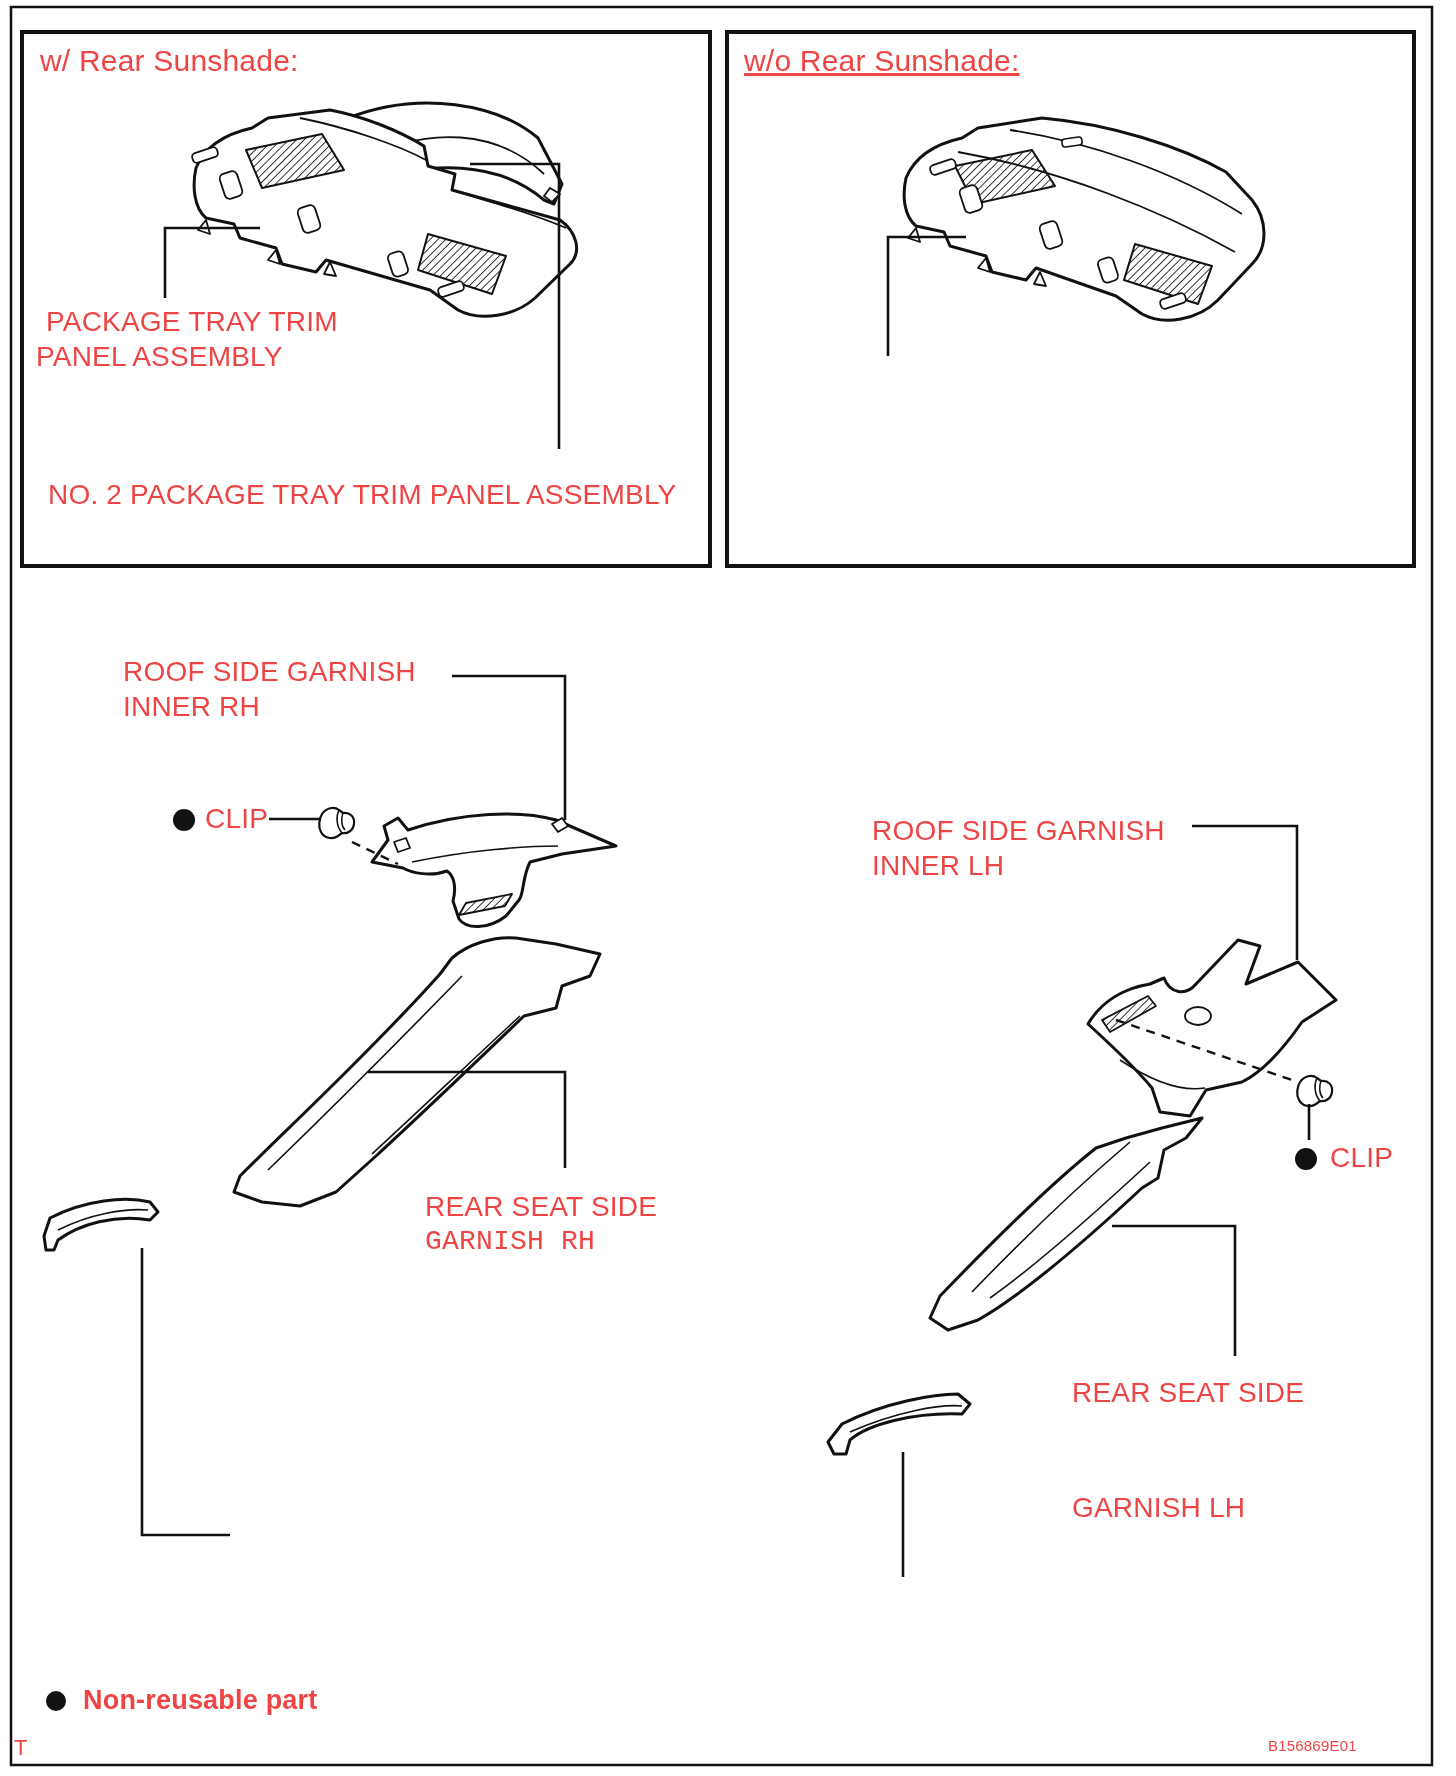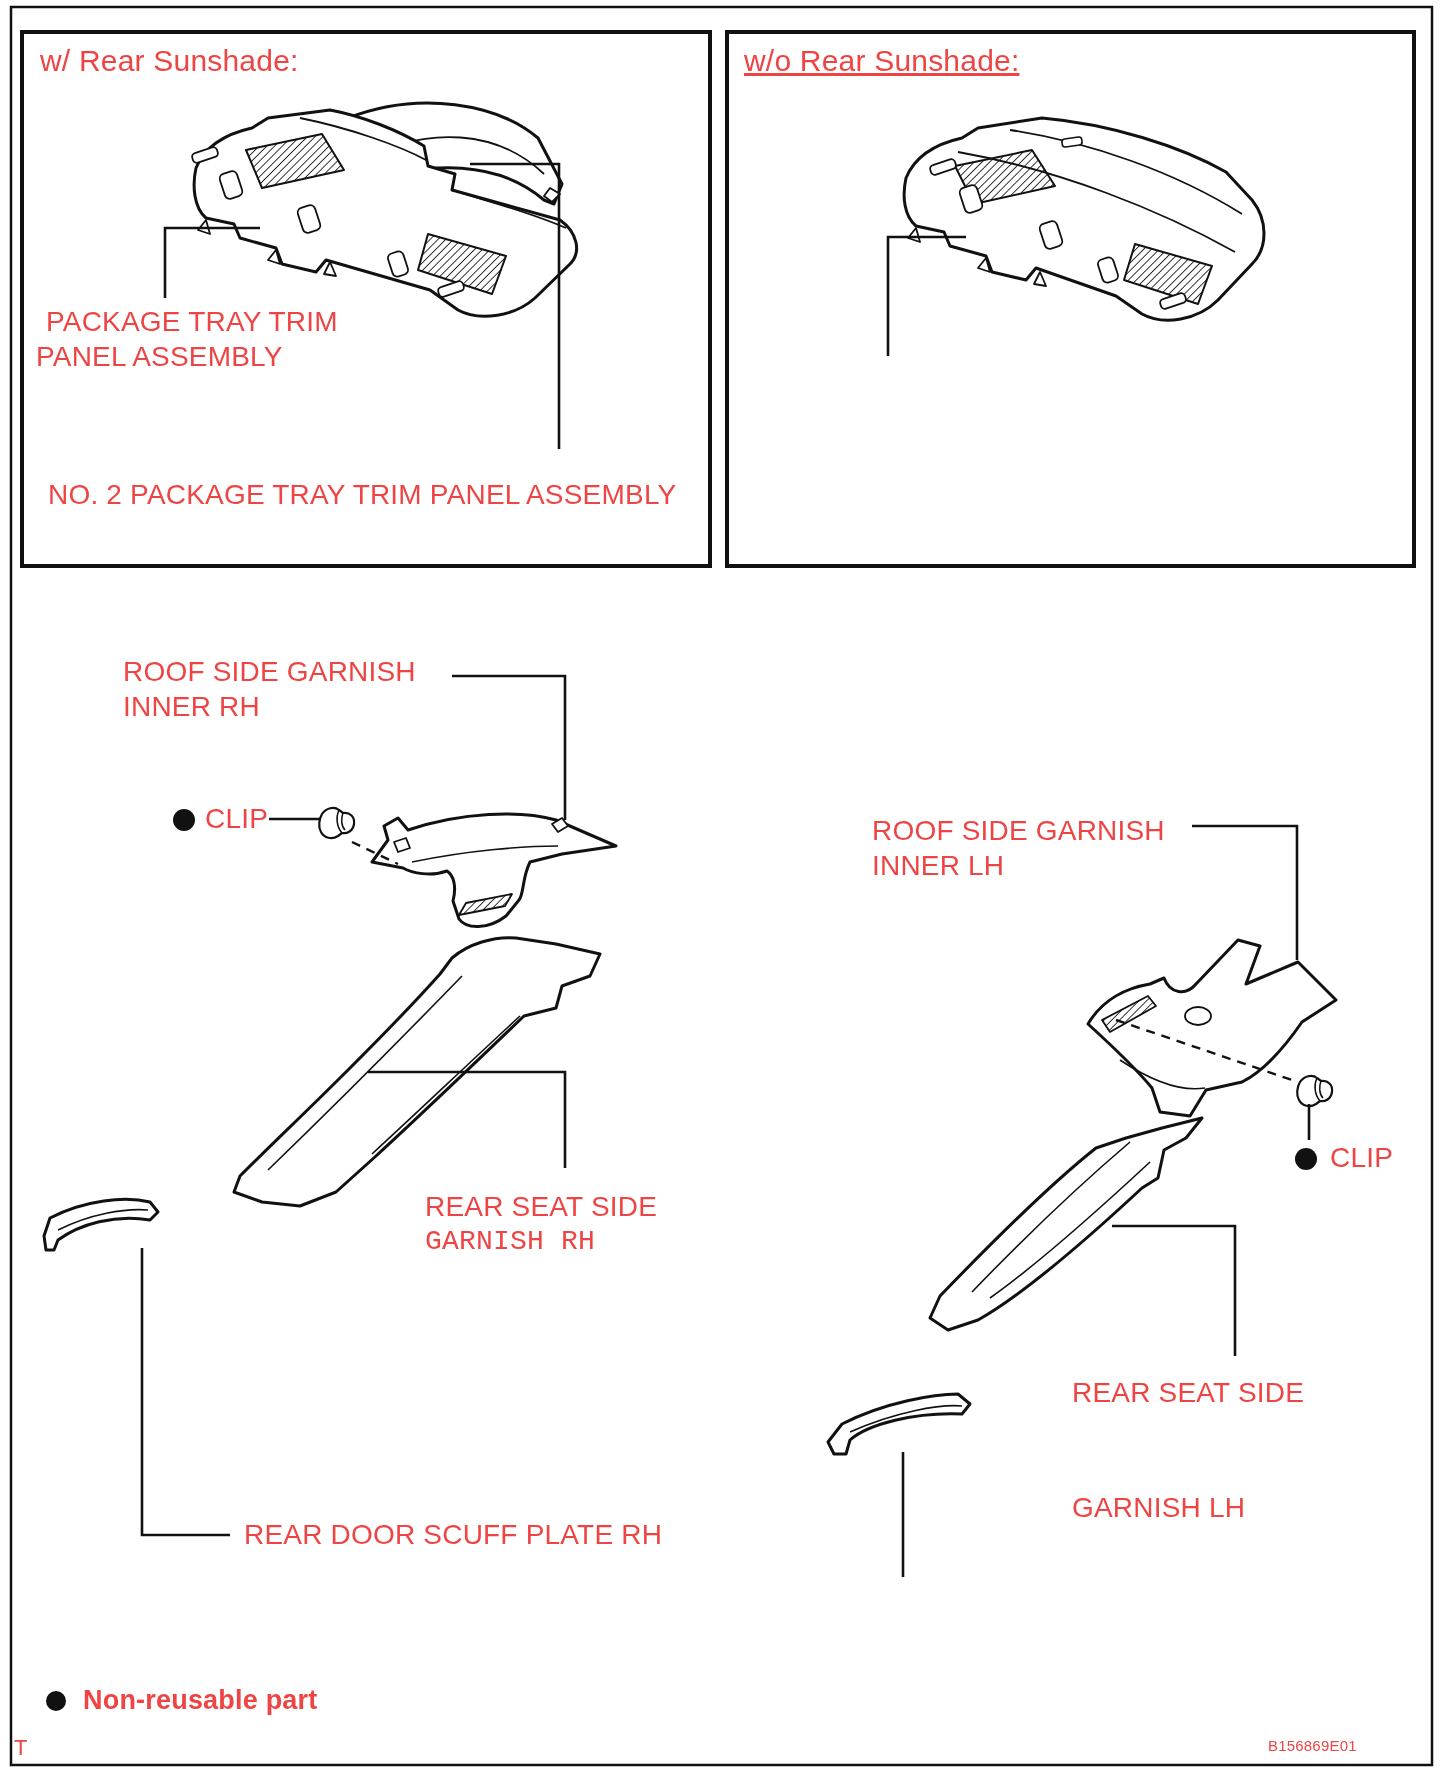--- a/index.html
+++ b/index.html
@@ -159,21 +159,20 @@
 
 
   <div class="lbl part-label" style="left:123px;top:658px;">ROOF SIDE GARNISH</div>
   <div class="lbl part-label" style="left:123px;top:693px;">INNER RH</div>
 
   <div class="lbl part-label" style="left:205px;top:805px;">CLIP</div>
 
   <div class="lbl part-label" style="left:425px;top:1193px;">REAR SEAT SIDE</div>
   <div class="lbl part-label" style="left:425px;top:1228px;font-family:Liberation Mono, monospace;">GARNISH RH</div>
 
-  <div class="lbl part-label" style="left:244px;top:1521px;">REAR DOOR SCUFF PLATE RH</div>
 
   <div class="lbl part-label" style="left:872px;top:817px;">ROOF SIDE GARNISH</div>
   <div class="lbl part-label" style="left:872px;top:852px;">INNER LH</div>
 
   <div class="lbl part-label" style="left:1330px;top:1144px;">CLIP</div>
 
   <div class="lbl part-label" style="left:1072px;top:1379px;">REAR SEAT SIDE</div>
   <div class="lbl part-label" style="left:1072px;top:1494px;">GARNISH LH</div>
 
 

